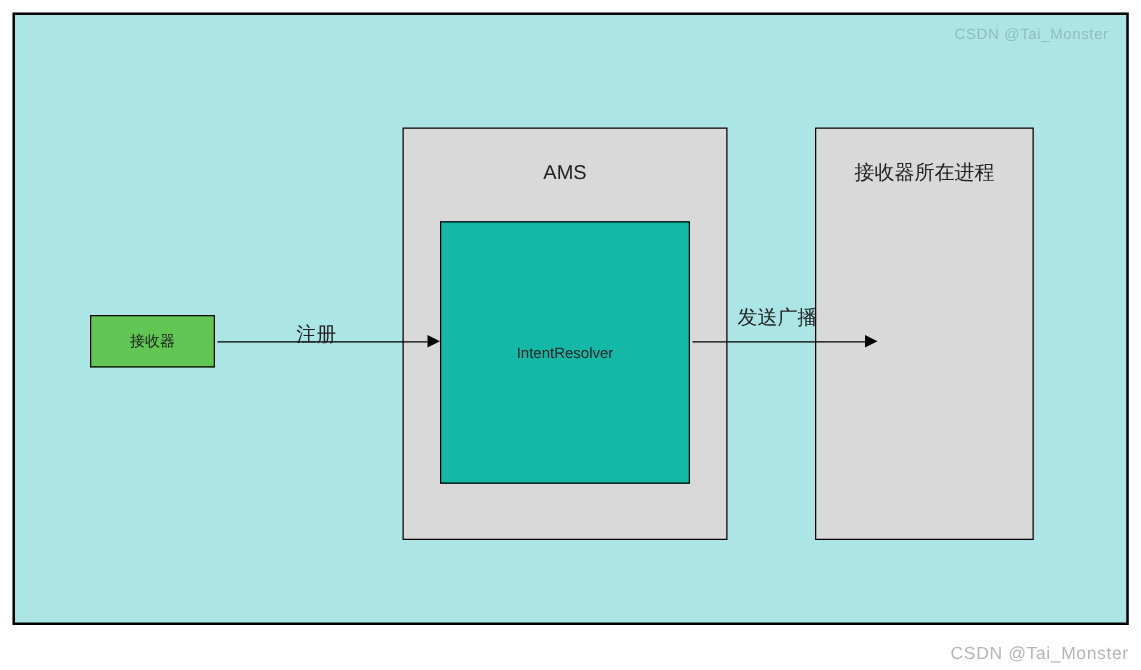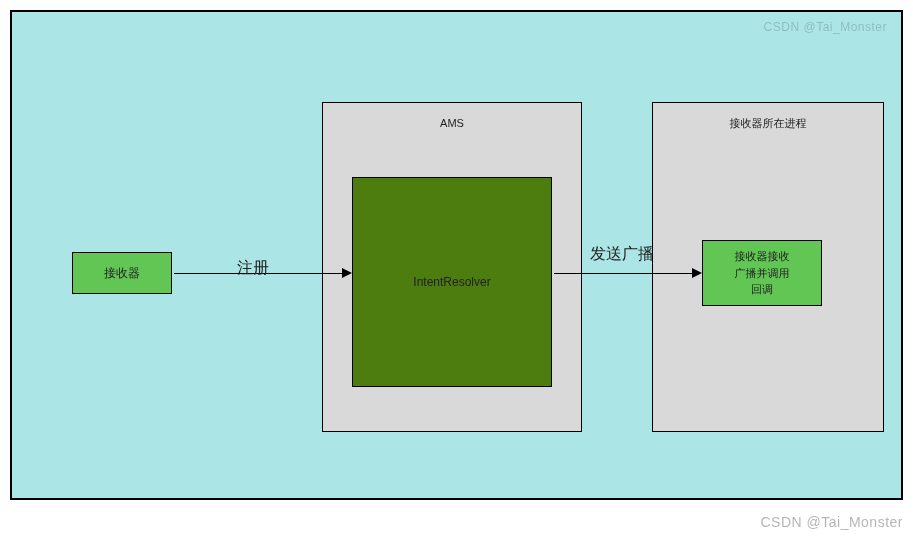--- a/index.html
+++ b/index.html
@@ -34,38 +34,38 @@
   .receiver {
     left: 60px; top: 240px; width: 100px; height: 42px;
     background: #61c654;
   }
   .ams {
     left: 310px; top: 90px; width: 260px; height: 330px;
     background: #d9d9d9;
   }
   .resolver {
     left: 340px; top: 165px; width: 200px; height: 210px;
-    background: #4d7c0f;
+    background: #14b8a6;
   }
   .process {
-    left: 640px; top: 90px; width: 232px; height: 330px;
+    left: 640px; top: 90px; width: 175px; height: 330px;
     background: #d9d9d9;
   }
   .callback {
     left: 690px; top: 228px; width: 120px; height: 66px;
     background: #61c654;
   }
   .label {
     font-size: 12px;
     color: #222;
     text-align: center;
     line-height: 1.5;
   }
   .label.small { font-size: 11px; }
-  .label.title { font-size: 11px; margin-top: 0; }
+  .label.title { font-size: 16px; margin-top: 12px; }
   .arrow-line {
     position: absolute;
     height: 0;
     border-top: 1.5px solid #000;
   }
   .arrow-head {
     position: absolute;
     width: 0; height: 0;
     border-top: 5px solid transparent;
     border-bottom: 5px solid transparent;
@@ -111,25 +111,20 @@
   </div>
 
   <div class="box center resolver">
     <div class="label">IntentResolver</div>
   </div>
 
   <div class="box process">
     <div class="label title">接收器所在进程</div>
   </div>
 
-  <div class="box center callback">
-    <div class="label small">接收器接收</div>
-    <div class="label small">广播并调用</div>
-    <div class="label small">回调</div>
-  </div>
 
   <div class="arrow-line" style="left:162px; top:261px; width:168px;"></div>
   <div class="arrow-head" style="left:330px; top:256px;"></div>
   <div class="arrow-label" style="left:225px; top:246px;">注册</div>
 
   <div class="arrow-line" style="left:542px; top:261px; width:138px;"></div>
   <div class="arrow-head" style="left:680px; top:256px;"></div>
   <div class="arrow-label" style="left:578px; top:232px;">发送广播</div>
 
 </div>

